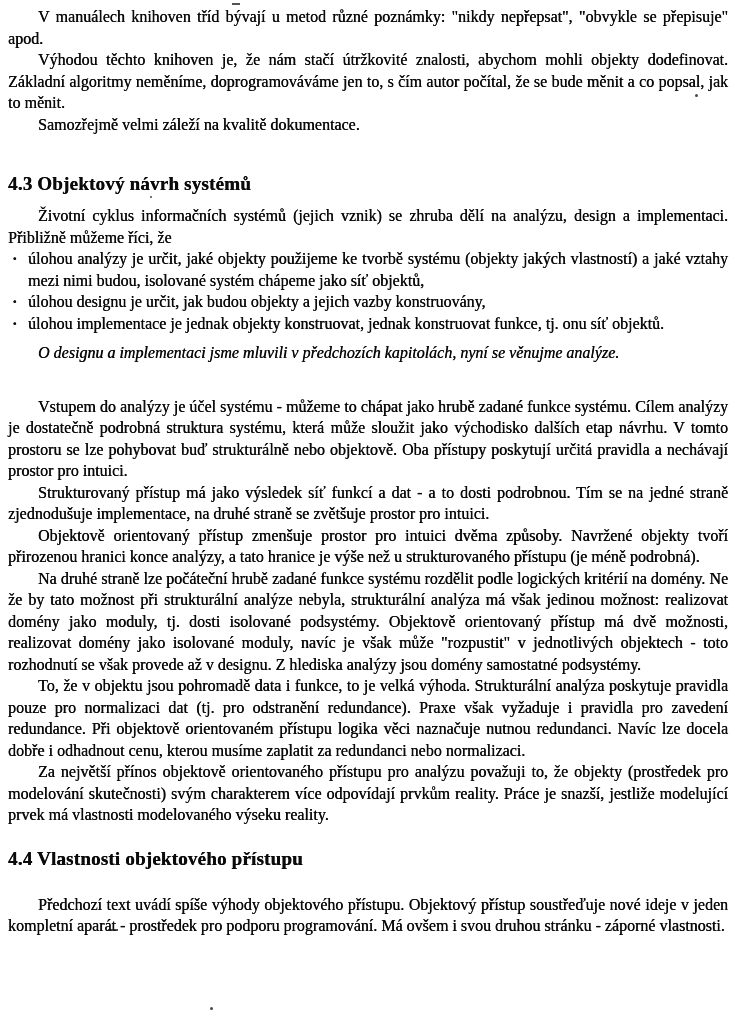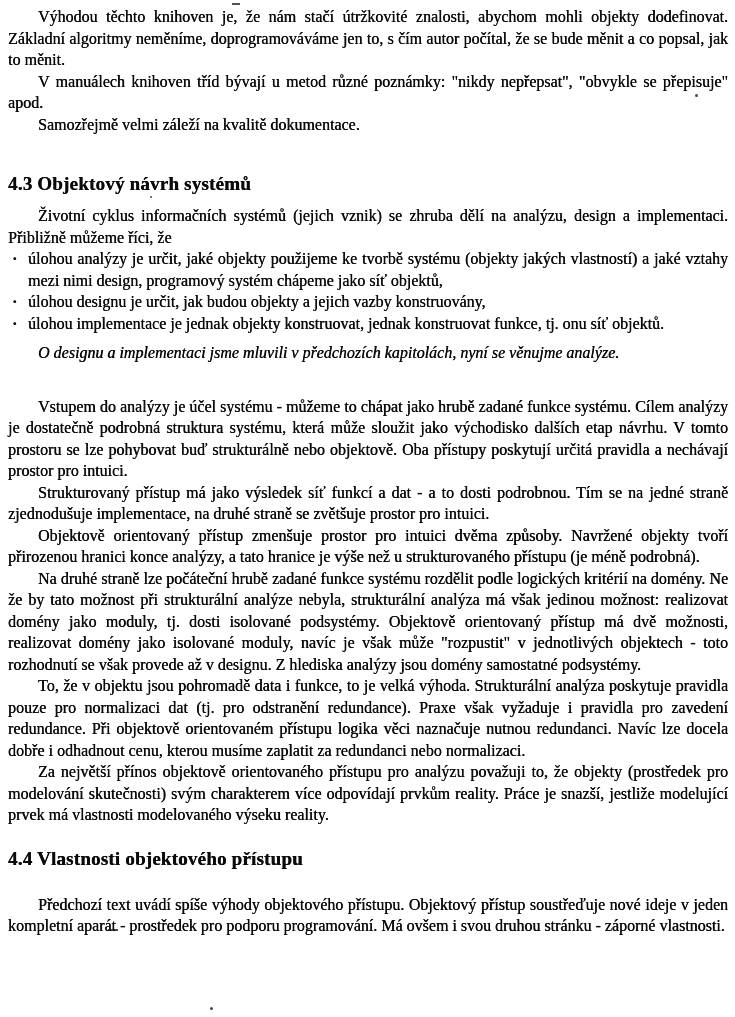--- a/index.html
+++ b/index.html
@@ -52,31 +52,31 @@
     background: #1a1a1a;
   }
   .artifact.dot { width: 3px; height: 3px; border-radius: 50%; opacity: 0.8; }
   .artifact.dash { width: 10px; height: 2px; opacity: 0.75; }
 </style>
 </head>
 <body>
 
 <div class="page">
 
+  <p class="para">V manuálech knihoven tříd bývají u metod různé poznámky: "nikdy nepřepsat", "obvykle se přepisuje" apod.</p>
   <p class="para">Výhodou těchto knihoven je, že nám stačí útržkovité znalosti, abychom mohli objekty dodefinovat. Základní algoritmy neměníme, doprogramováváme jen to, s čím autor počítal, že se bude měnit a co popsal, jak to měnit.</p>
-  <p class="para">V manuálech knihoven tříd bývají u metod různé poznámky: "nikdy nepřepsat", "obvykle se přepisuje" apod.</p>
   <p class="para">Samozřejmě velmi záleží na kvalitě dokumentace.</p>
 
   <h2 class="heading h43">4.3 Objektový návrh systémů</h2>
 
   <p class="para">Životní cyklus informačních systémů (jejich vznik) se zhruba dělí na analýzu, design a implementaci. Přibližně můžeme říci, že</p>
 
   <div class="bullet">
     <span class="marker">·</span>
-    <span>úlohou analýzy je určit, jaké objekty použijeme ke tvorbě systému (objekty jakých vlastností) a jaké vztahy mezi nimi design, programový systém chápeme jako síť objektů,</span>
+    <span>úlohou analýzy je určit, jaké objekty použijeme ke tvorbě systému (objekty jakých vlastností) a jaké vztahy mezi nimi budou, isolované systém chápeme jako síť objektů,</span>
   </div>
   <div class="bullet">
     <span class="marker">·</span>
     <span>úlohou designu je určit, jak budou objekty a jejich vazby konstruovány,</span>
   </div>
   <div class="bullet">
     <span class="marker">·</span>
     <span>úlohou implementace je jednak objekty konstruovat, jednak konstruovat funkce, tj. onu síť objektů.</span>
   </div>
 

